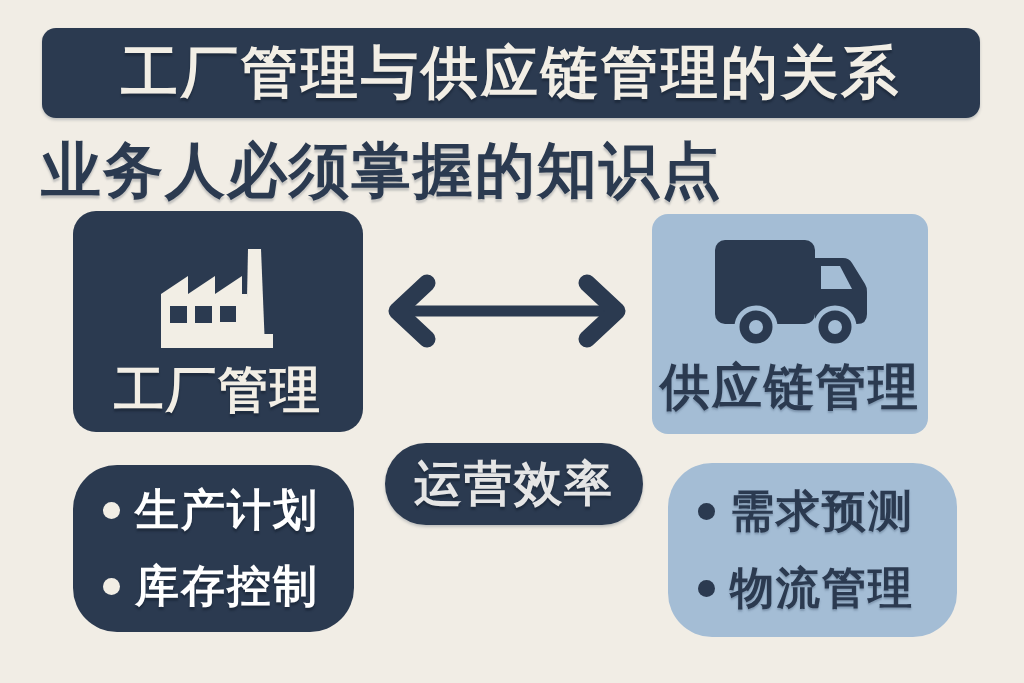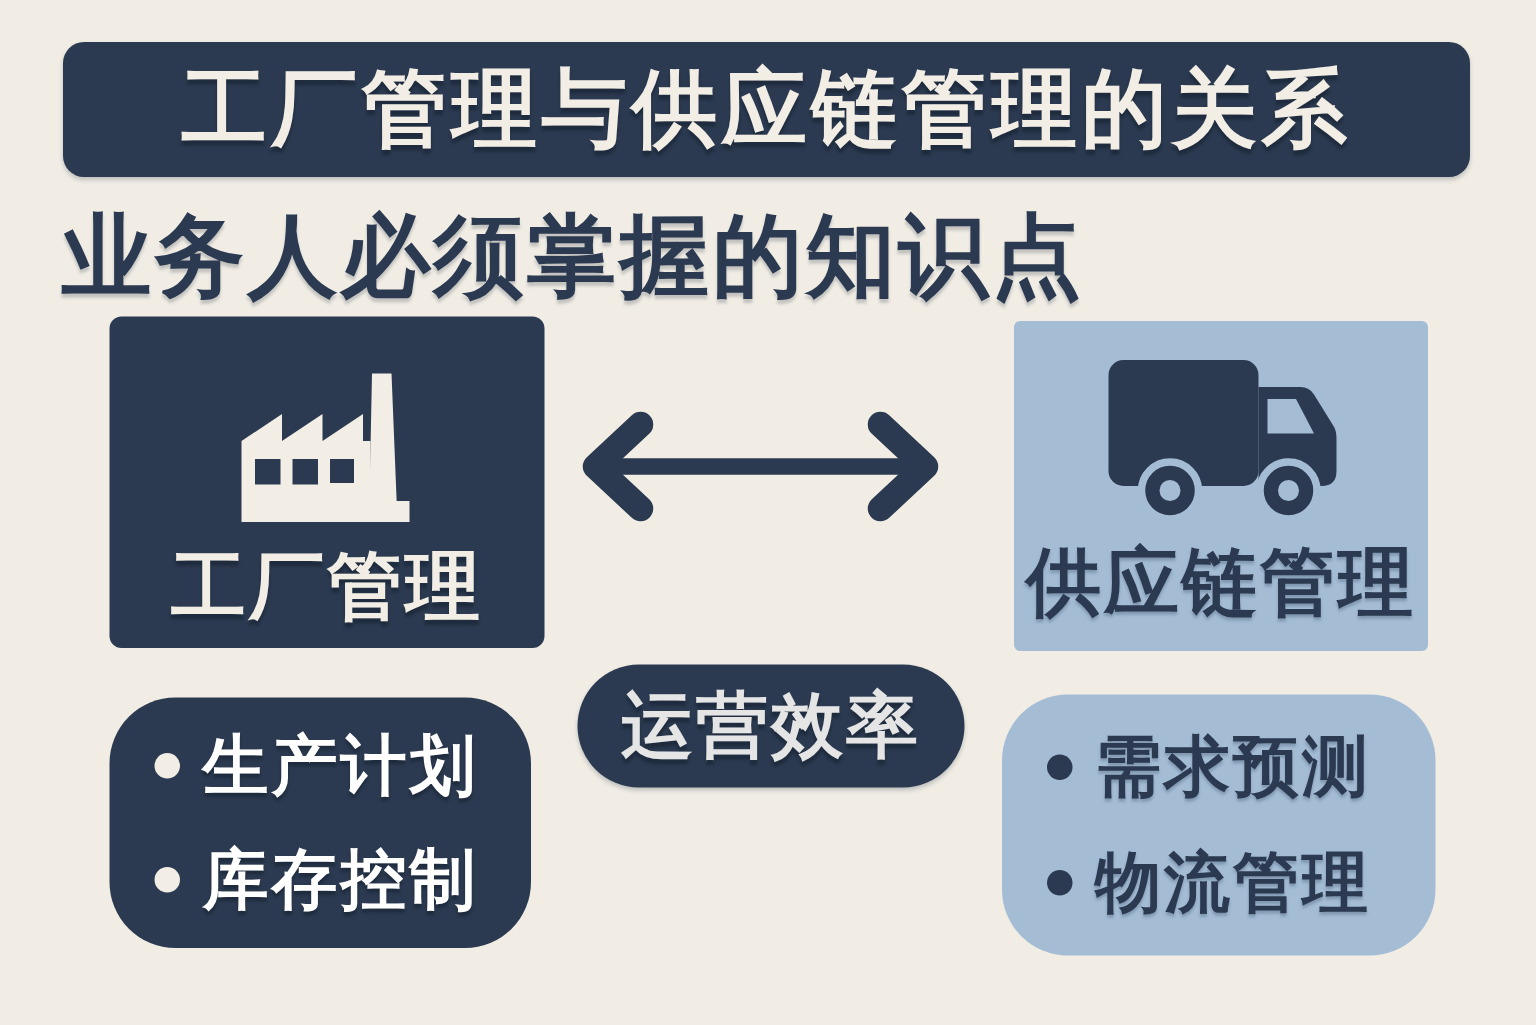--- a/index.html
+++ b/index.html
@@ -50,28 +50,28 @@
     display: flex;
     flex-direction: column;
     align-items: center;
     justify-content: space-between;
     box-sizing: border-box;
   }
   .factory-box {
     left: 73px; top: 211px;
     width: 290px; height: 221px;
     background: #2b3a50;
-    border-radius: 8px;
+    border-radius: 23px;
     padding: 24px 0 18px 0;
   }
   .supply-box {
-    left: 676px; top: 214px;
+    left: 652px; top: 214px;
     width: 276px; height: 220px;
     background: #a4bdd5;
-    border-radius: 4px;
+    border-radius: 16px;
     padding: 18px 0 16px 0;
   }
   .concept-label {
     font-size: 50px;
     letter-spacing: 2px;
     white-space: nowrap;
   }
   .factory-box .concept-label {
     color: #f2eee5;
     text-shadow: 0 3px 2px rgba(10,18,30,0.35);

